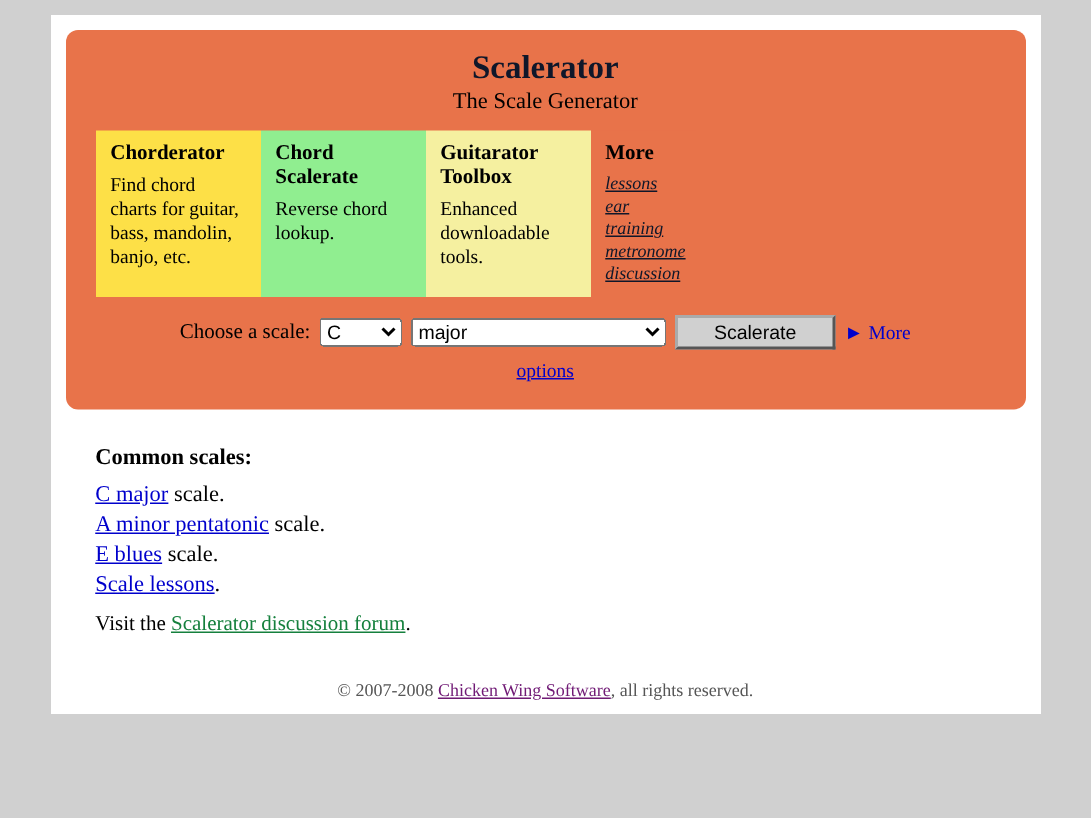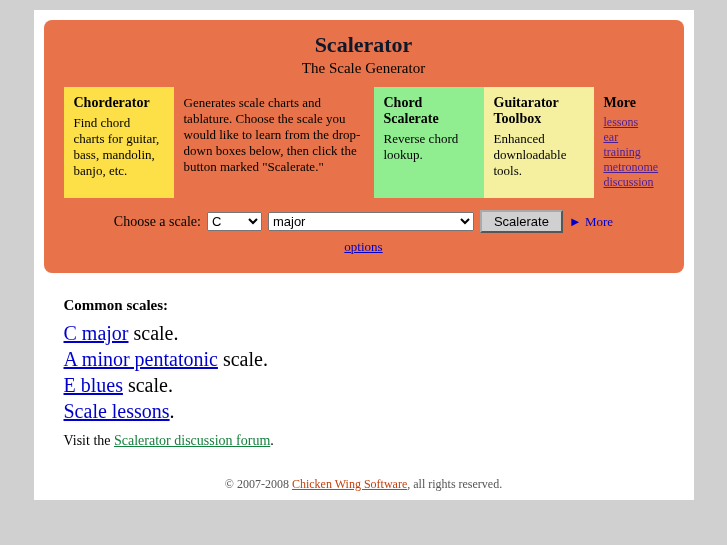--- a/index.html
+++ b/index.html
@@ -72,48 +72,49 @@
       background: #e8734a;
       min-width: 70px;
       flex: 0 0 70px;
     }
     .nav-cell-title {
       font-weight: bold;
       font-size: 14px;
       margin-bottom: 4px;
     }
     .nav-cell a {
-      color: #4c1d95;
+      color: #0f172a;
       text-decoration: underline;
       display: block;
       font-size: 12px;
+      font-style: italic;
     }
     .controls-row {
       display: flex;
       align-items: center;
       justify-content: center;
       gap: 6px;
       margin-bottom: 6px;
     }
     .controls-label {
       font-size: 14px;
       color: #000;
     }
     .scale-key-select {
       width: 55px;
       font-size: 13px;
     }
     .scale-type-select {
-      width: 206px;
+      width: 170px;
       font-size: 13px;
     }
     .scalerate-btn {
       background: #d0d0d0;
       border: 2px outset #aaa;
-      padding: 2px 12px;
+      padding: 2px 24px;
       font-size: 13px;
       cursor: pointer;
     }
     .more-link {
       color: #0000cc;
       text-decoration: none;
       font-size: 13px;
     }
     .more-link::before {
       content: '► ';
@@ -133,42 +134,42 @@
       font-weight: bold;
       font-size: 15px;
       margin-bottom: 8px;
     }
     .common-scales-list {
       list-style: none;
       margin-bottom: 10px;
     }
     .common-scales-list li {
       margin-bottom: 3px;
-      font-size: 20px;
+      font-size: 15px;
     }
     .common-scales-list a {
       color: #0000cc;
       text-decoration: underline;
     }
     .visit-line {
       font-size: 14px;
       margin-bottom: 10px;
     }
     .visit-line a {
       color: #15803d;
       text-decoration: underline;
     }
     .footer {
       text-align: center;
       font-size: 12px;
       color: #555;
       padding: 8px;
     }
     .footer a {
-      color: #c2410c;
+      color: #701a75;
       text-decoration: underline;
     }
     .more-label {
       font-weight: bold;
       font-size: 14px;
       margin-bottom: 4px;
     }
   </style>
 </head>
 <body>
@@ -178,23 +179,20 @@
     <div class="main-title">Scalerator</div>
     <div class="sub-title">The Scale Generator</div>
 
     <div class="nav-row">
 
       <div class="nav-cell nav-cell-chorderator">
         <div class="nav-cell-title">Chorderator</div>
         <div>Find chord charts for guitar, bass, mandolin, banjo, etc.</div>
       </div>
 
-      <div class="nav-cell nav-cell-scalerator">
-        <span>Generates scale charts and tablature. Choose the scale you would like to learn from the drop-down boxes below, then click the button marked "Scalerate."</span>
-      </div>
 
       <div class="nav-cell nav-cell-chord-designer">
         <div class="nav-cell-title">Chord Scalerate</div>
         <div>Reverse chord lookup.</div>
       </div>
 
       <div class="nav-cell nav-cell-guitarator">
         <div class="nav-cell-title">Guitarator Toolbox</div>
         <div>Enhanced downloadable tools.</div>
       </div>

